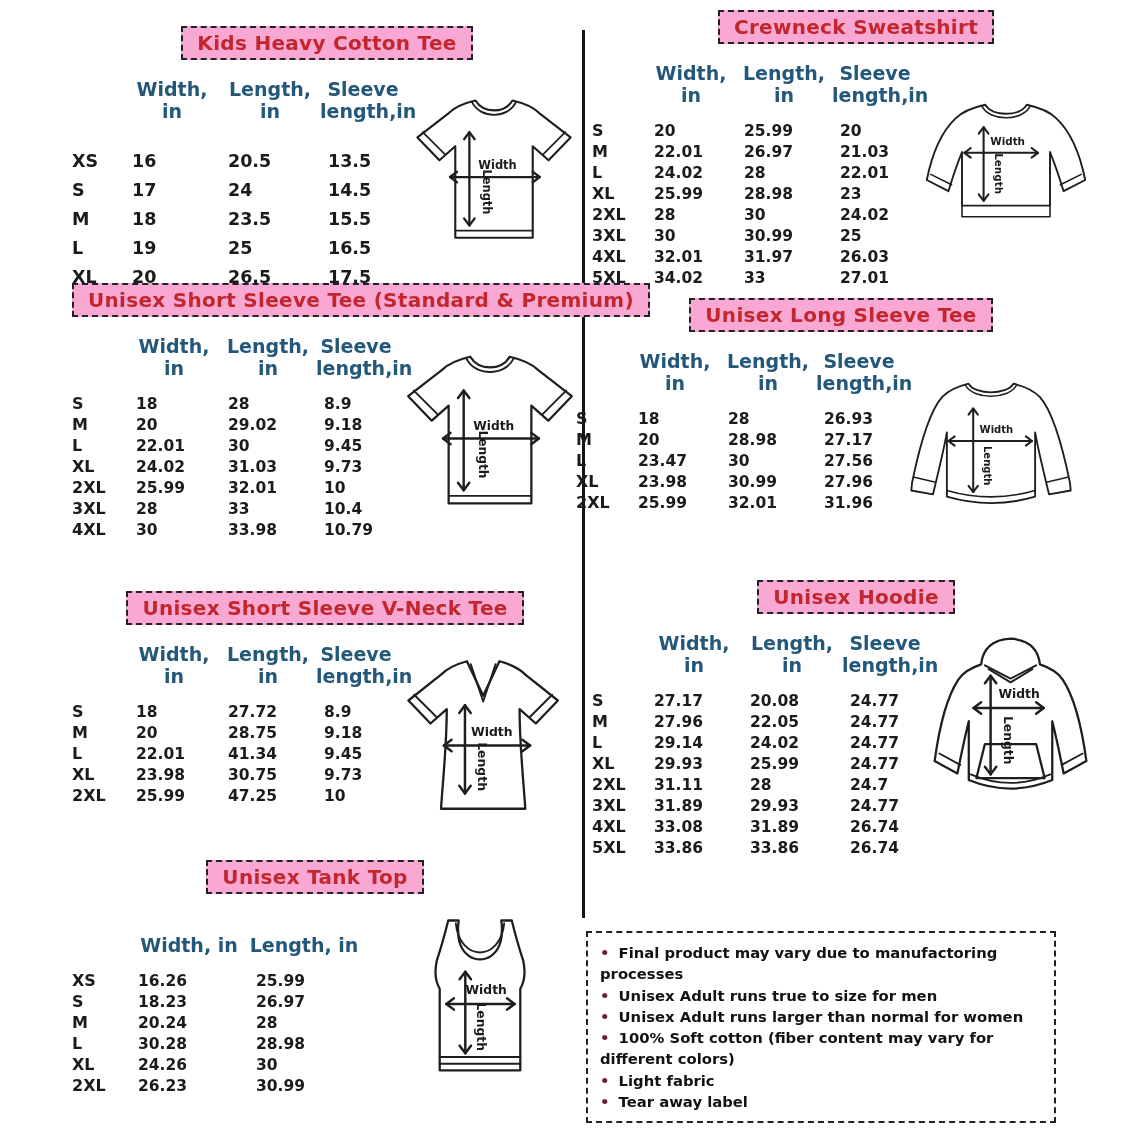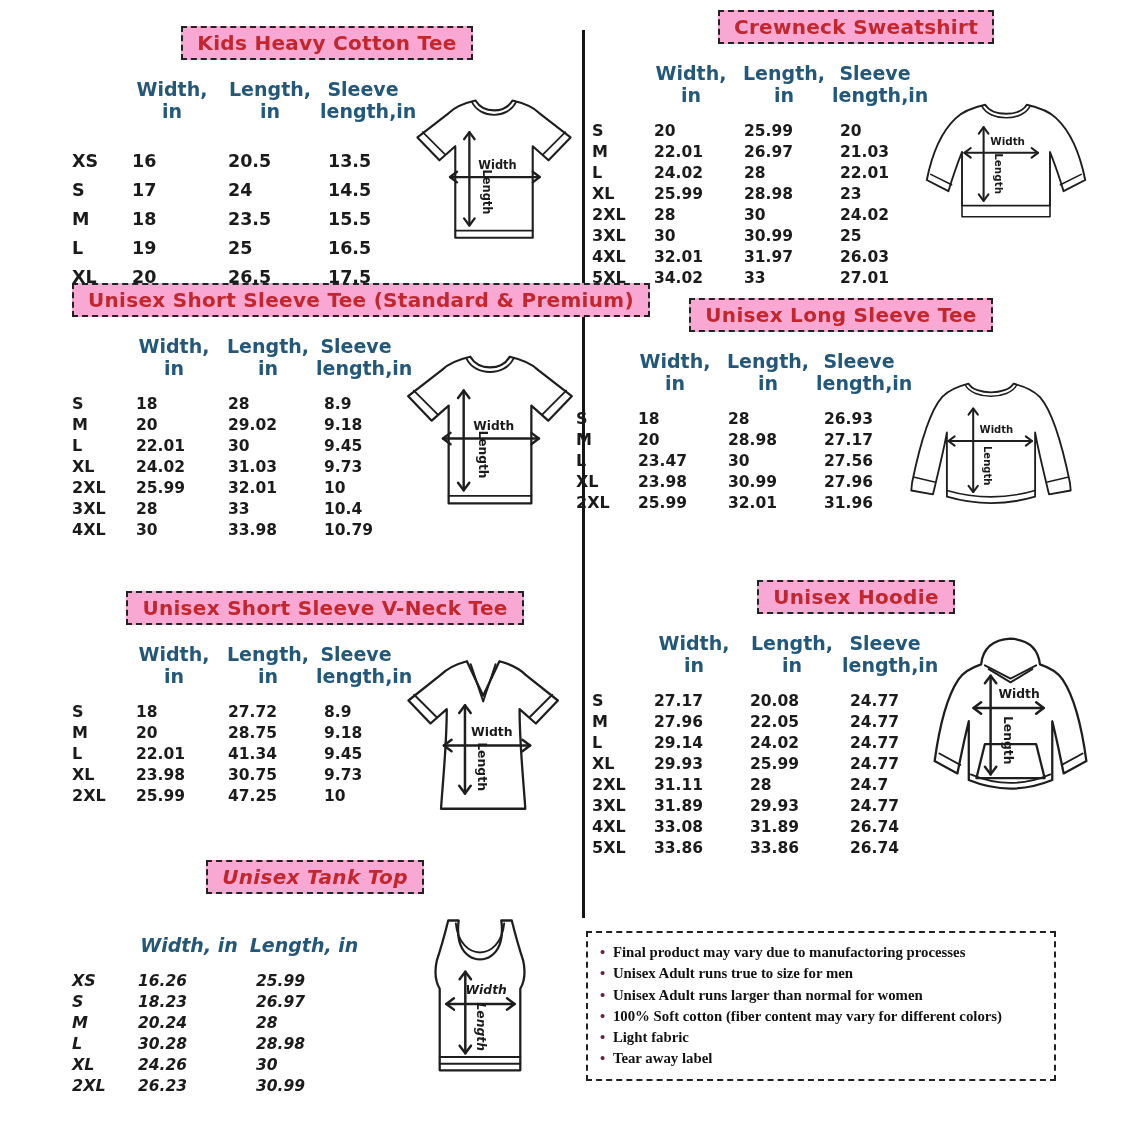--- a/index.html
+++ b/index.html
@@ -32,40 +32,40 @@
   .rh-29{grid-auto-rows:29px;}
   .panel-kids .size-cell,.panel-kids .value-cell{font-size:17.5px;}
   .panel-kids .header-row{margin-bottom:24px;}
 
   .panel-kids{left:72px;top:26px;width:510px;}
   .panel-crew{left:592px;top:10px;width:528px;}
   .panel-ss{left:72px;top:283px;width:512px;}
   .panel-ls{left:576px;top:298px;width:530px;}
   .panel-vn{left:72px;top:580px;width:506px;margin-top:11px;}
   .panel-hood{left:592px;top:580px;width:528px;}
-  .panel-tank{left:72px;top:860px;width:486px;font-style:italic;}
+  .panel-tank{left:72px;top:860px;width:486px;}
 
   .panel-body svg{margin-left:auto;}
   .panel-crew svg,.panel-ls svg,.panel-hood svg{margin-right:26px;}
   .panel-kids svg{margin-top:10px;}
   .panel-crew svg{margin-top:22px;}
   .panel-ss svg{margin-top:16px;}
   .panel-ls svg{margin-top:10px;}
   .panel-vn svg{margin-top:10px;}
   .panel-hood svg{margin-top:6px;}
   .panel-tank svg{margin-top:6px;margin-right:14px;}
 
   .garment path{fill:#fff;stroke:#1e1e1e;stroke-width:2.4;stroke-linejoin:round;stroke-linecap:round;}
   .garment path.detail{fill:none;stroke-width:2;}
   .arrow,.ahead{fill:none;stroke:#1e1e1e;stroke-width:2.6;stroke-linecap:round;stroke-linejoin:round;}
   svg text{font-family:"DejaVu Sans","Liberation Sans",sans-serif;font-size:13px;font-weight:bold;fill:#1b1b1b;}
 
   .notes-box{position:absolute;left:586px;top:931px;width:470px;border:2px dashed #222;
              background:#fff;padding:9px 12px;box-sizing:border-box;}
-  .note-line{font-size:14.8px;font-weight:bold;color:#121212;line-height:1.44;font-family:Liberation Serif, serif;}
+  .note-line{font-size:14.8px;font-weight:bold;color:#121212;line-height:1.44;}
   .note-line::before{content:"• ";color:var(--bullet-maroon,#6e2038);margin-right:4px;}
 </style>
 </head>
 <body>
 
 <div class="page">
   <div class="divider"></div>
 
   <section class="panel panel-kids">
     <div class="title-wrap"><div class="title-box">Kids Heavy Cotton Tee</div></div>

